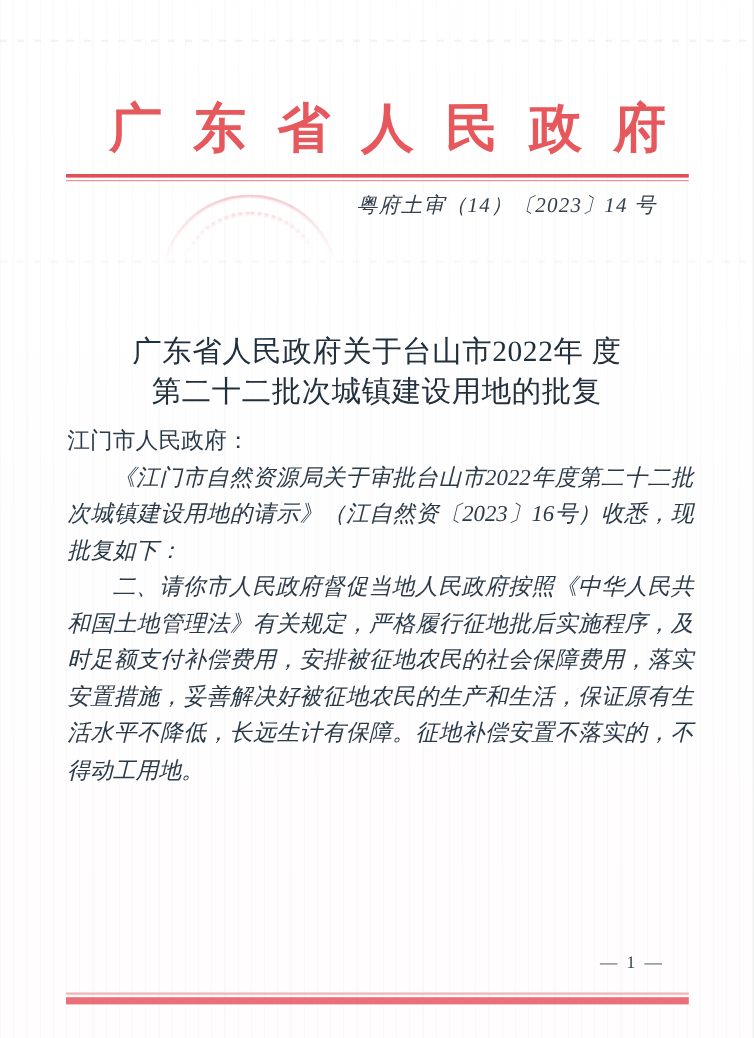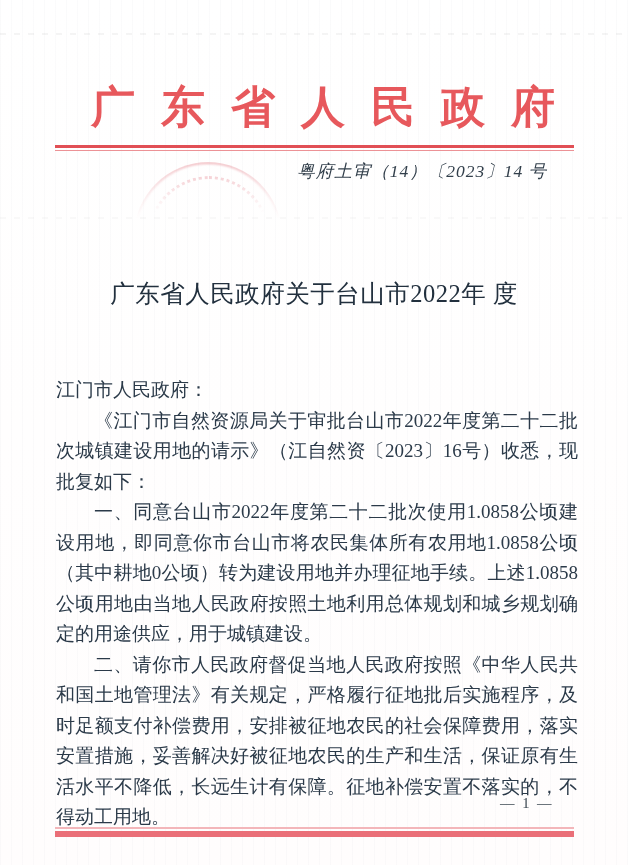--- a/index.html
+++ b/index.html
@@ -57,27 +57,27 @@
   }
 
   .doc-title{
     position:absolute;top:277px;left:0;width:100%;
     text-align:center;
     font-size:24.5px;font-weight:normal;line-height:33px;
     color:#22303e;letter-spacing:0.5px;
   }
 
   .body-text{
-    position:absolute;left:56px;top:375px;width:522px;
+    position:absolute;left:56px;top:353px;width:522px;
     font-size:19px;line-height:30.5px;
     color:#2b3a49;
   }
   .body-text p{margin:0;text-align:justify;}
   .body-text p.salutation{text-align:left;}
-  .body-text p.para{text-indent:2em;}
+  .body-text p.para{text-indent:2em;font-style:italic;}
 
   .page-number{
     position:absolute;top:795px;left:500px;
     font-size:14.5px;color:#39454f;letter-spacing:2px;
     white-space:nowrap;
   }
 
   .bottom-thin{position:absolute;left:55px;top:827px;width:519px;height:1.6px;background:#f3b6ba;}
   .bottom-thick{position:absolute;left:55px;top:831px;width:519px;height:5.5px;background:#ea6f78;}
 </style>
@@ -94,26 +94,26 @@
   <div class="rule-thick"></div>
   <div class="rule-thin"></div>
 
   <div class="doc-number">粤府土审（14）〔2023〕14 号</div>
 
   <div class="seal-arc"></div>
   <div class="seal-arc-inner"></div>
 
   <div class="doc-title">
     <div>广东省人民政府关于台山市2022年 度</div>
+    <div>第二十二批次城镇建设用地的批复</div>
   </div>
 
   <div class="body-text">
     <p class="salutation">江门市人民政府：</p>
     <p class="para">《江门市自然资源局关于审批台山市2022年度第二十二批次城镇建设用地的请示》（江自然资〔2023〕16号）收悉，现批复如下：</p>
-    <p class="para">一、同意台山市2022年度第二十二批次使用1.0858公顷建设用地，即同意你市台山市将农民集体所有农用地1.0858公顷（其中耕地0公顷）转为建设用地并办理征地手续。上述1.0858公顷用地由当地人民政府按照土地利用总体规划和城乡规划确定的用途供应，用于城镇建设。</p>
     <p class="para">二、请你市人民政府督促当地人民政府按照《中华人民共和国土地管理法》有关规定，严格履行征地批后实施程序，及时足额支付补偿费用，安排被征地农民的社会保障费用，落实安置措施，妥善解决好被征地农民的生产和生活，保证原有生活水平不降低，长远生计有保障。征地补偿安置不落实的，不得动工用地。</p>
   </div>
 
   <div class="page-number">— 1 —</div>
 
   <div class="bottom-thin"></div>
   <div class="bottom-thick"></div>
 
 </div>
 

